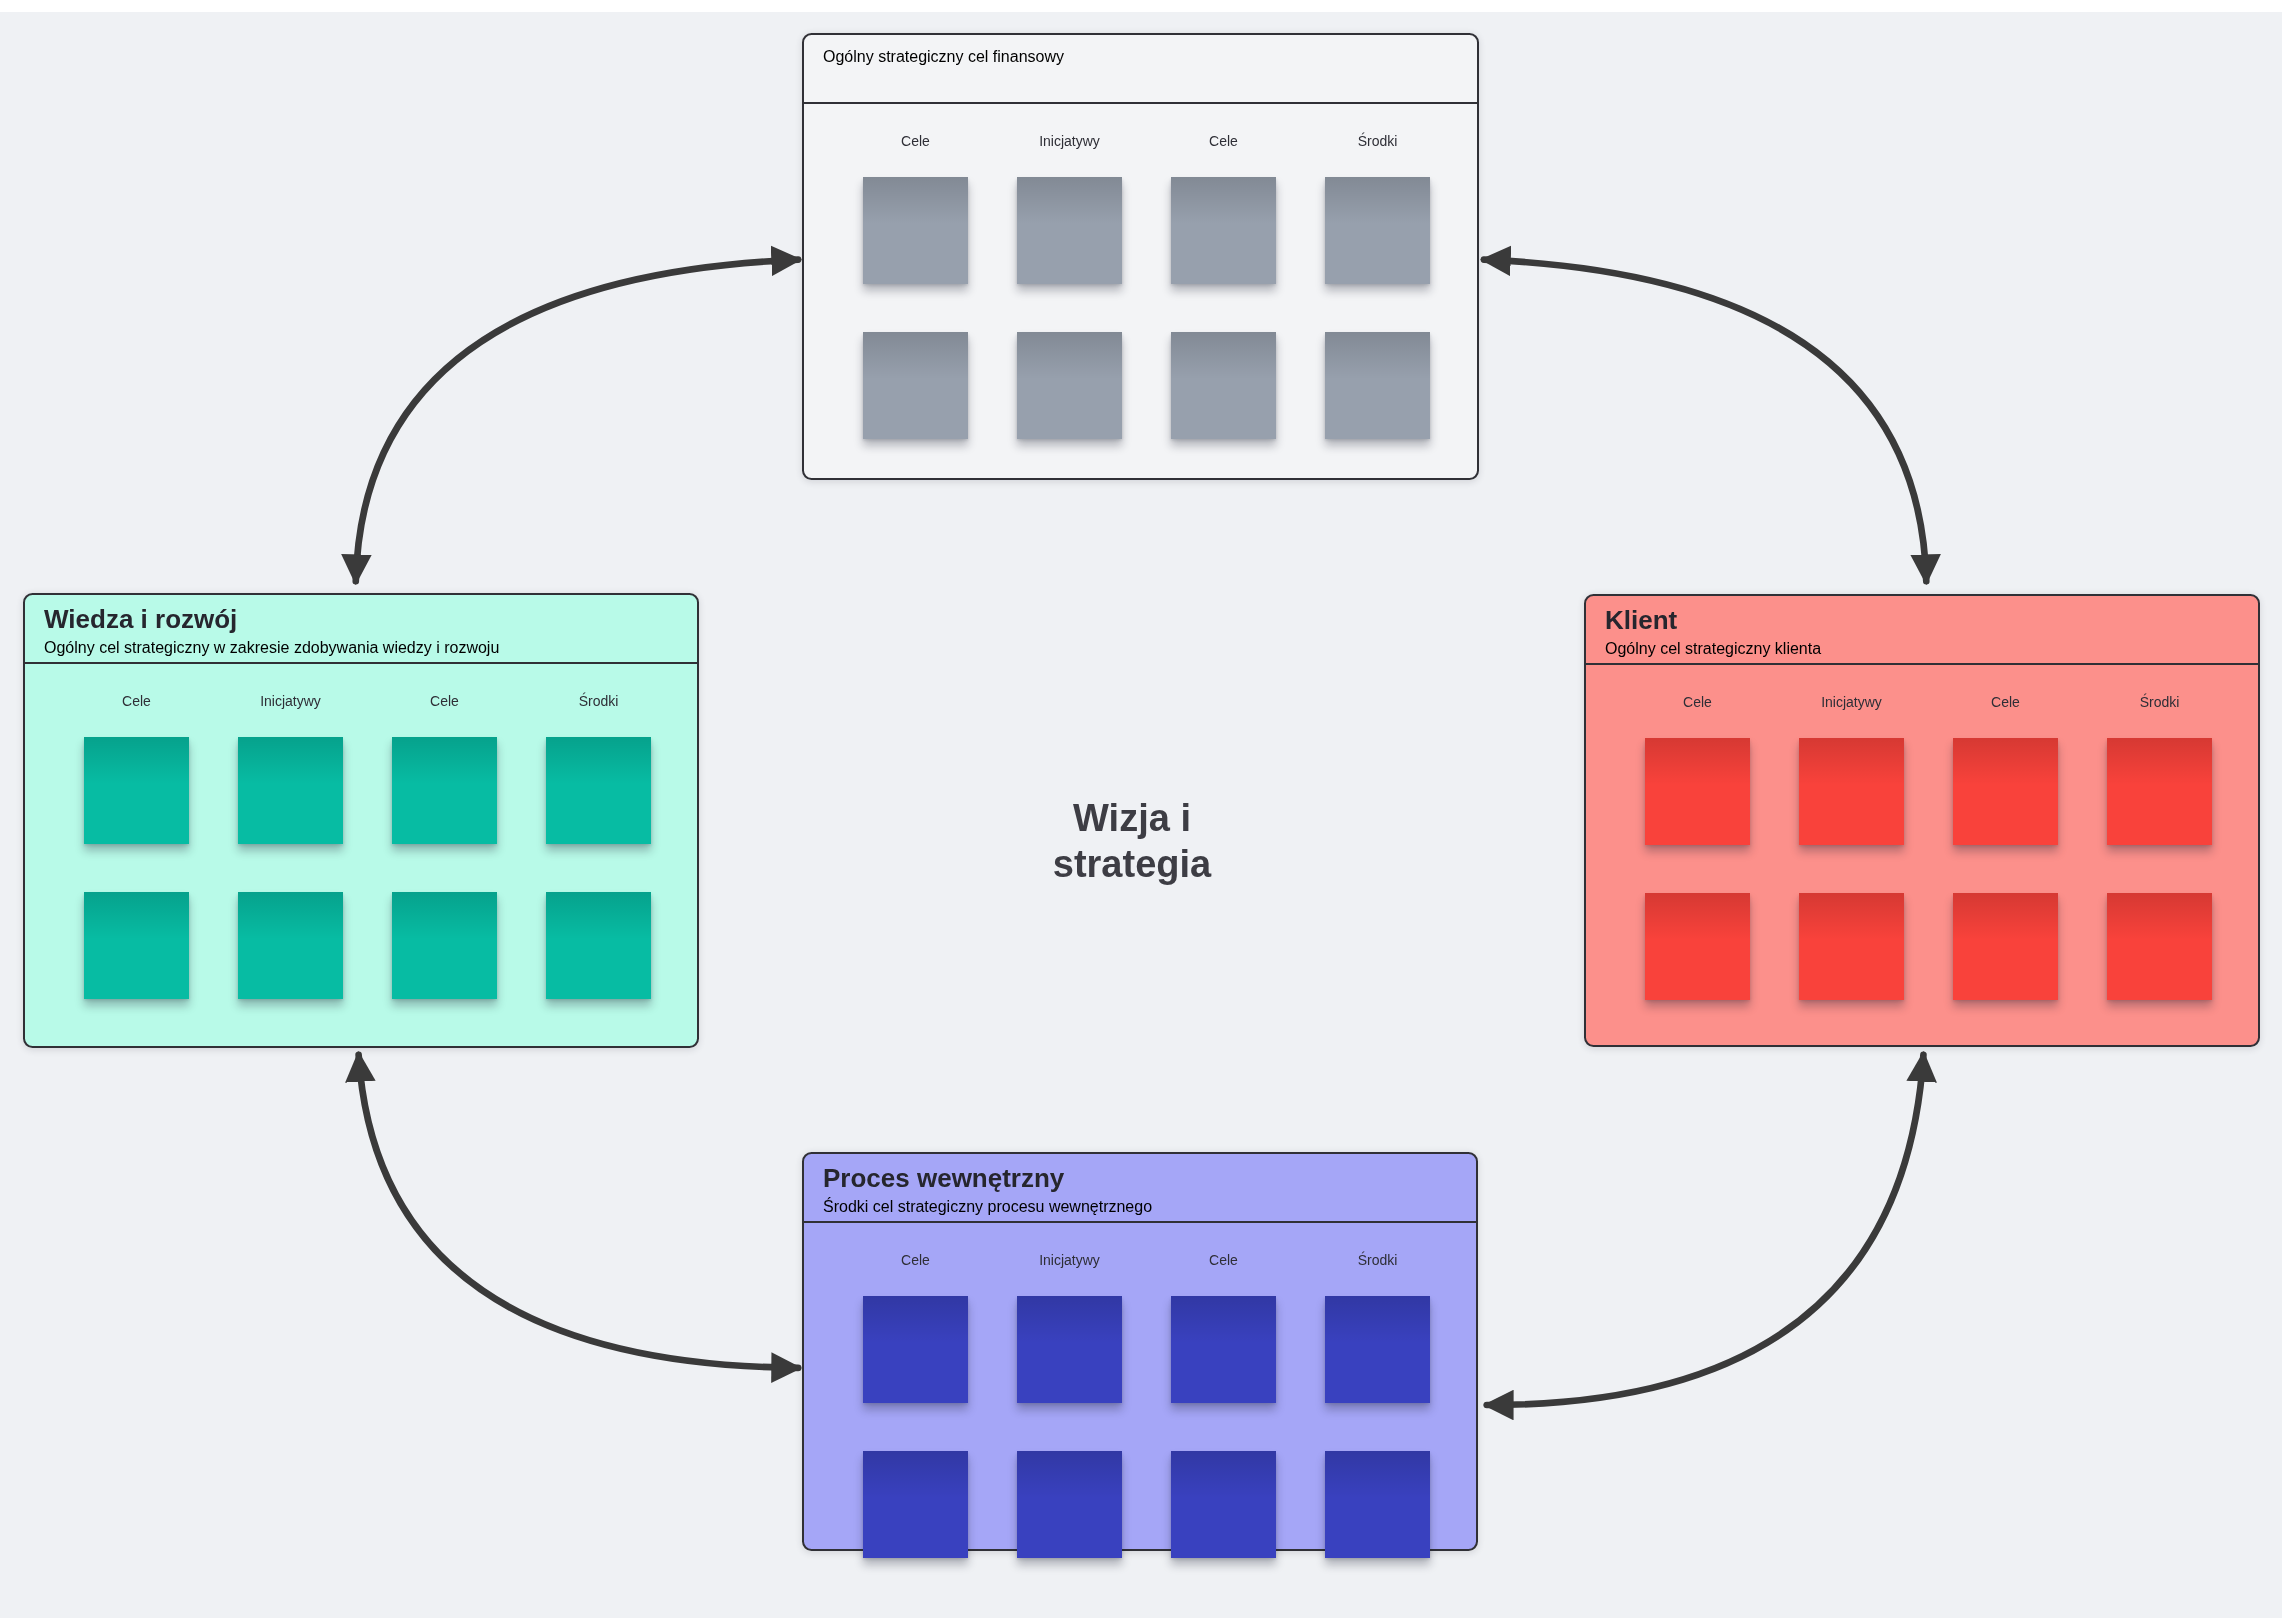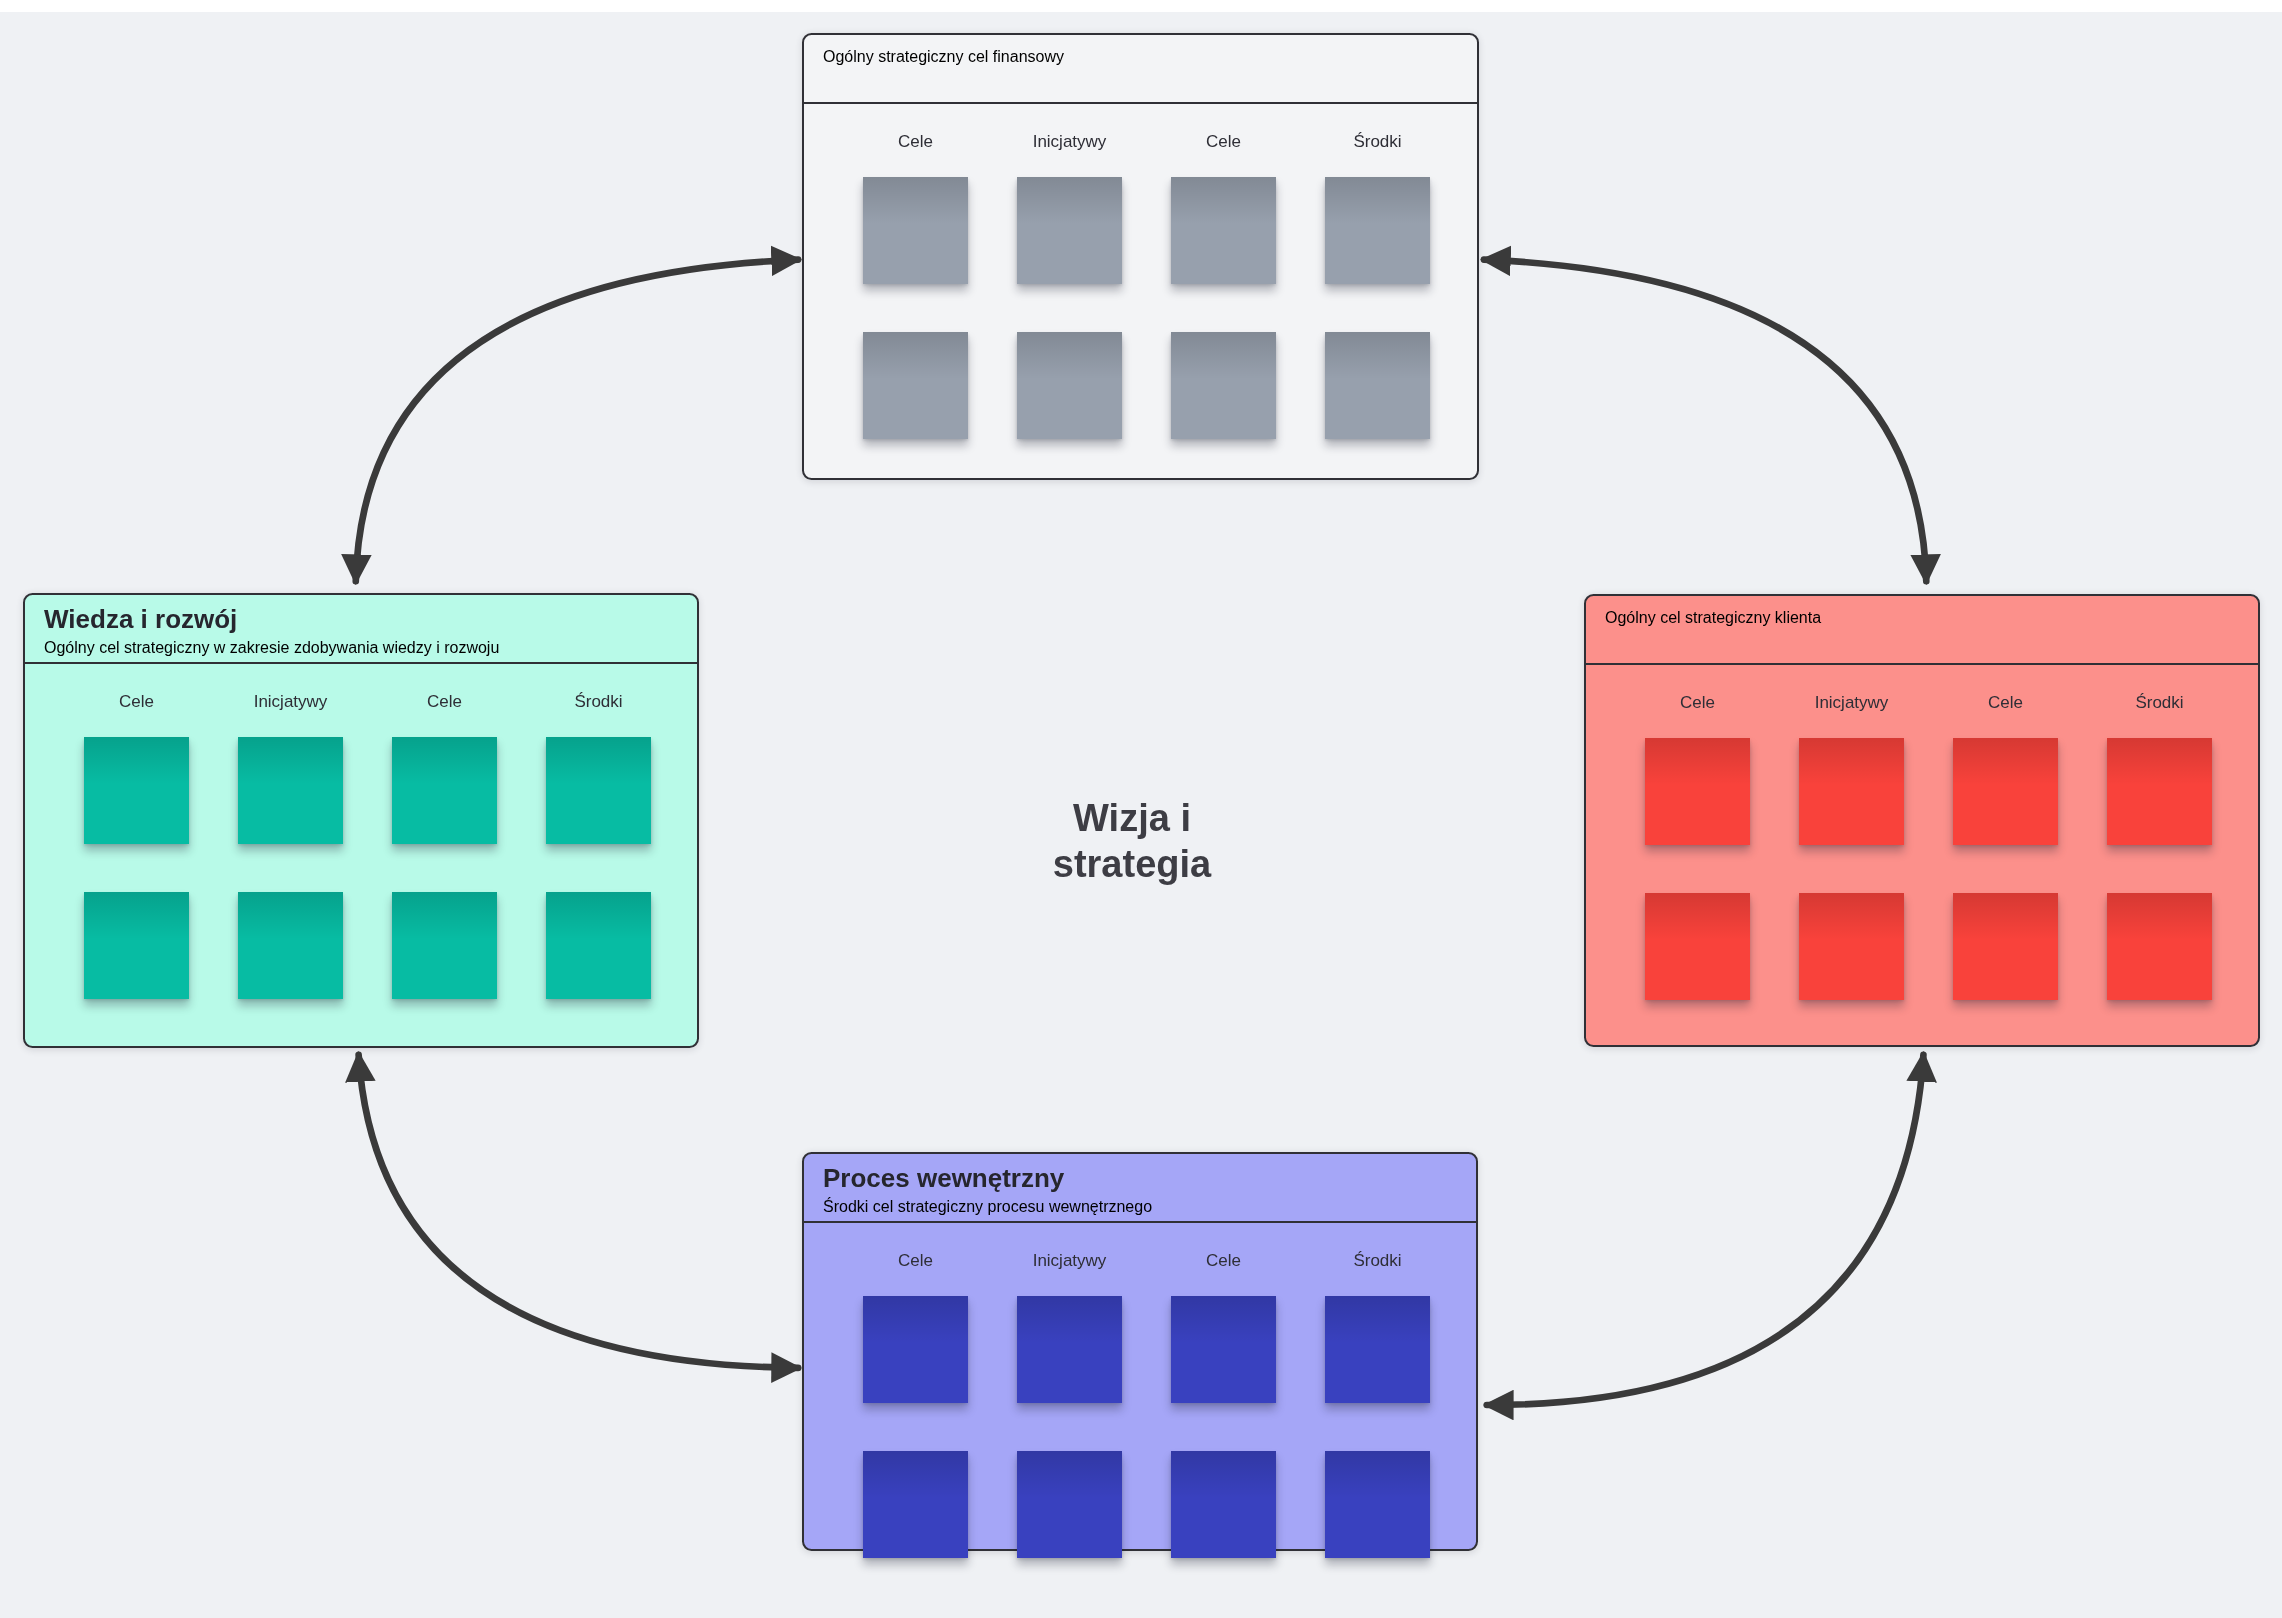--- a/index.html
+++ b/index.html
@@ -45,21 +45,21 @@
   .panel__body{padding:0;}
   .cols{
     display:grid;
     grid-template-columns:repeat(4,105px);
     column-gap:49px;
     padding-left:59px;
     margin-top:27px;
     justify-items:center;
   }
   .cols span{
-    font-size:17px;
+    font-size:14px;
     line-height:21px;
     color:#2e2e36;
     white-space:nowrap;
   }
   .notes-grid{
     display:grid;
     grid-template-columns:repeat(4,105px);
     column-gap:49px;
     row-gap:48px;
     padding-left:59px;
@@ -163,20 +163,21 @@
         <div class="note"></div>
         <div class="note"></div>
         <div class="note"></div>
         <div class="note"></div>
       </div>
     </div>
   </section>
 
   <section class="panel panel--klient">
     <header class="panel__header">
+      <h2 class="panel__title">Klient</h2>
       <p class="panel__subtitle">Ogólny cel strategiczny klienta</p>
     </header>
     <div class="panel__body">
       <div class="cols">
         <span>Cele</span>
         <span>Inicjatywy</span>
         <span>Cele</span>
         <span>Środki</span>
       </div>
       <div class="notes-grid">

